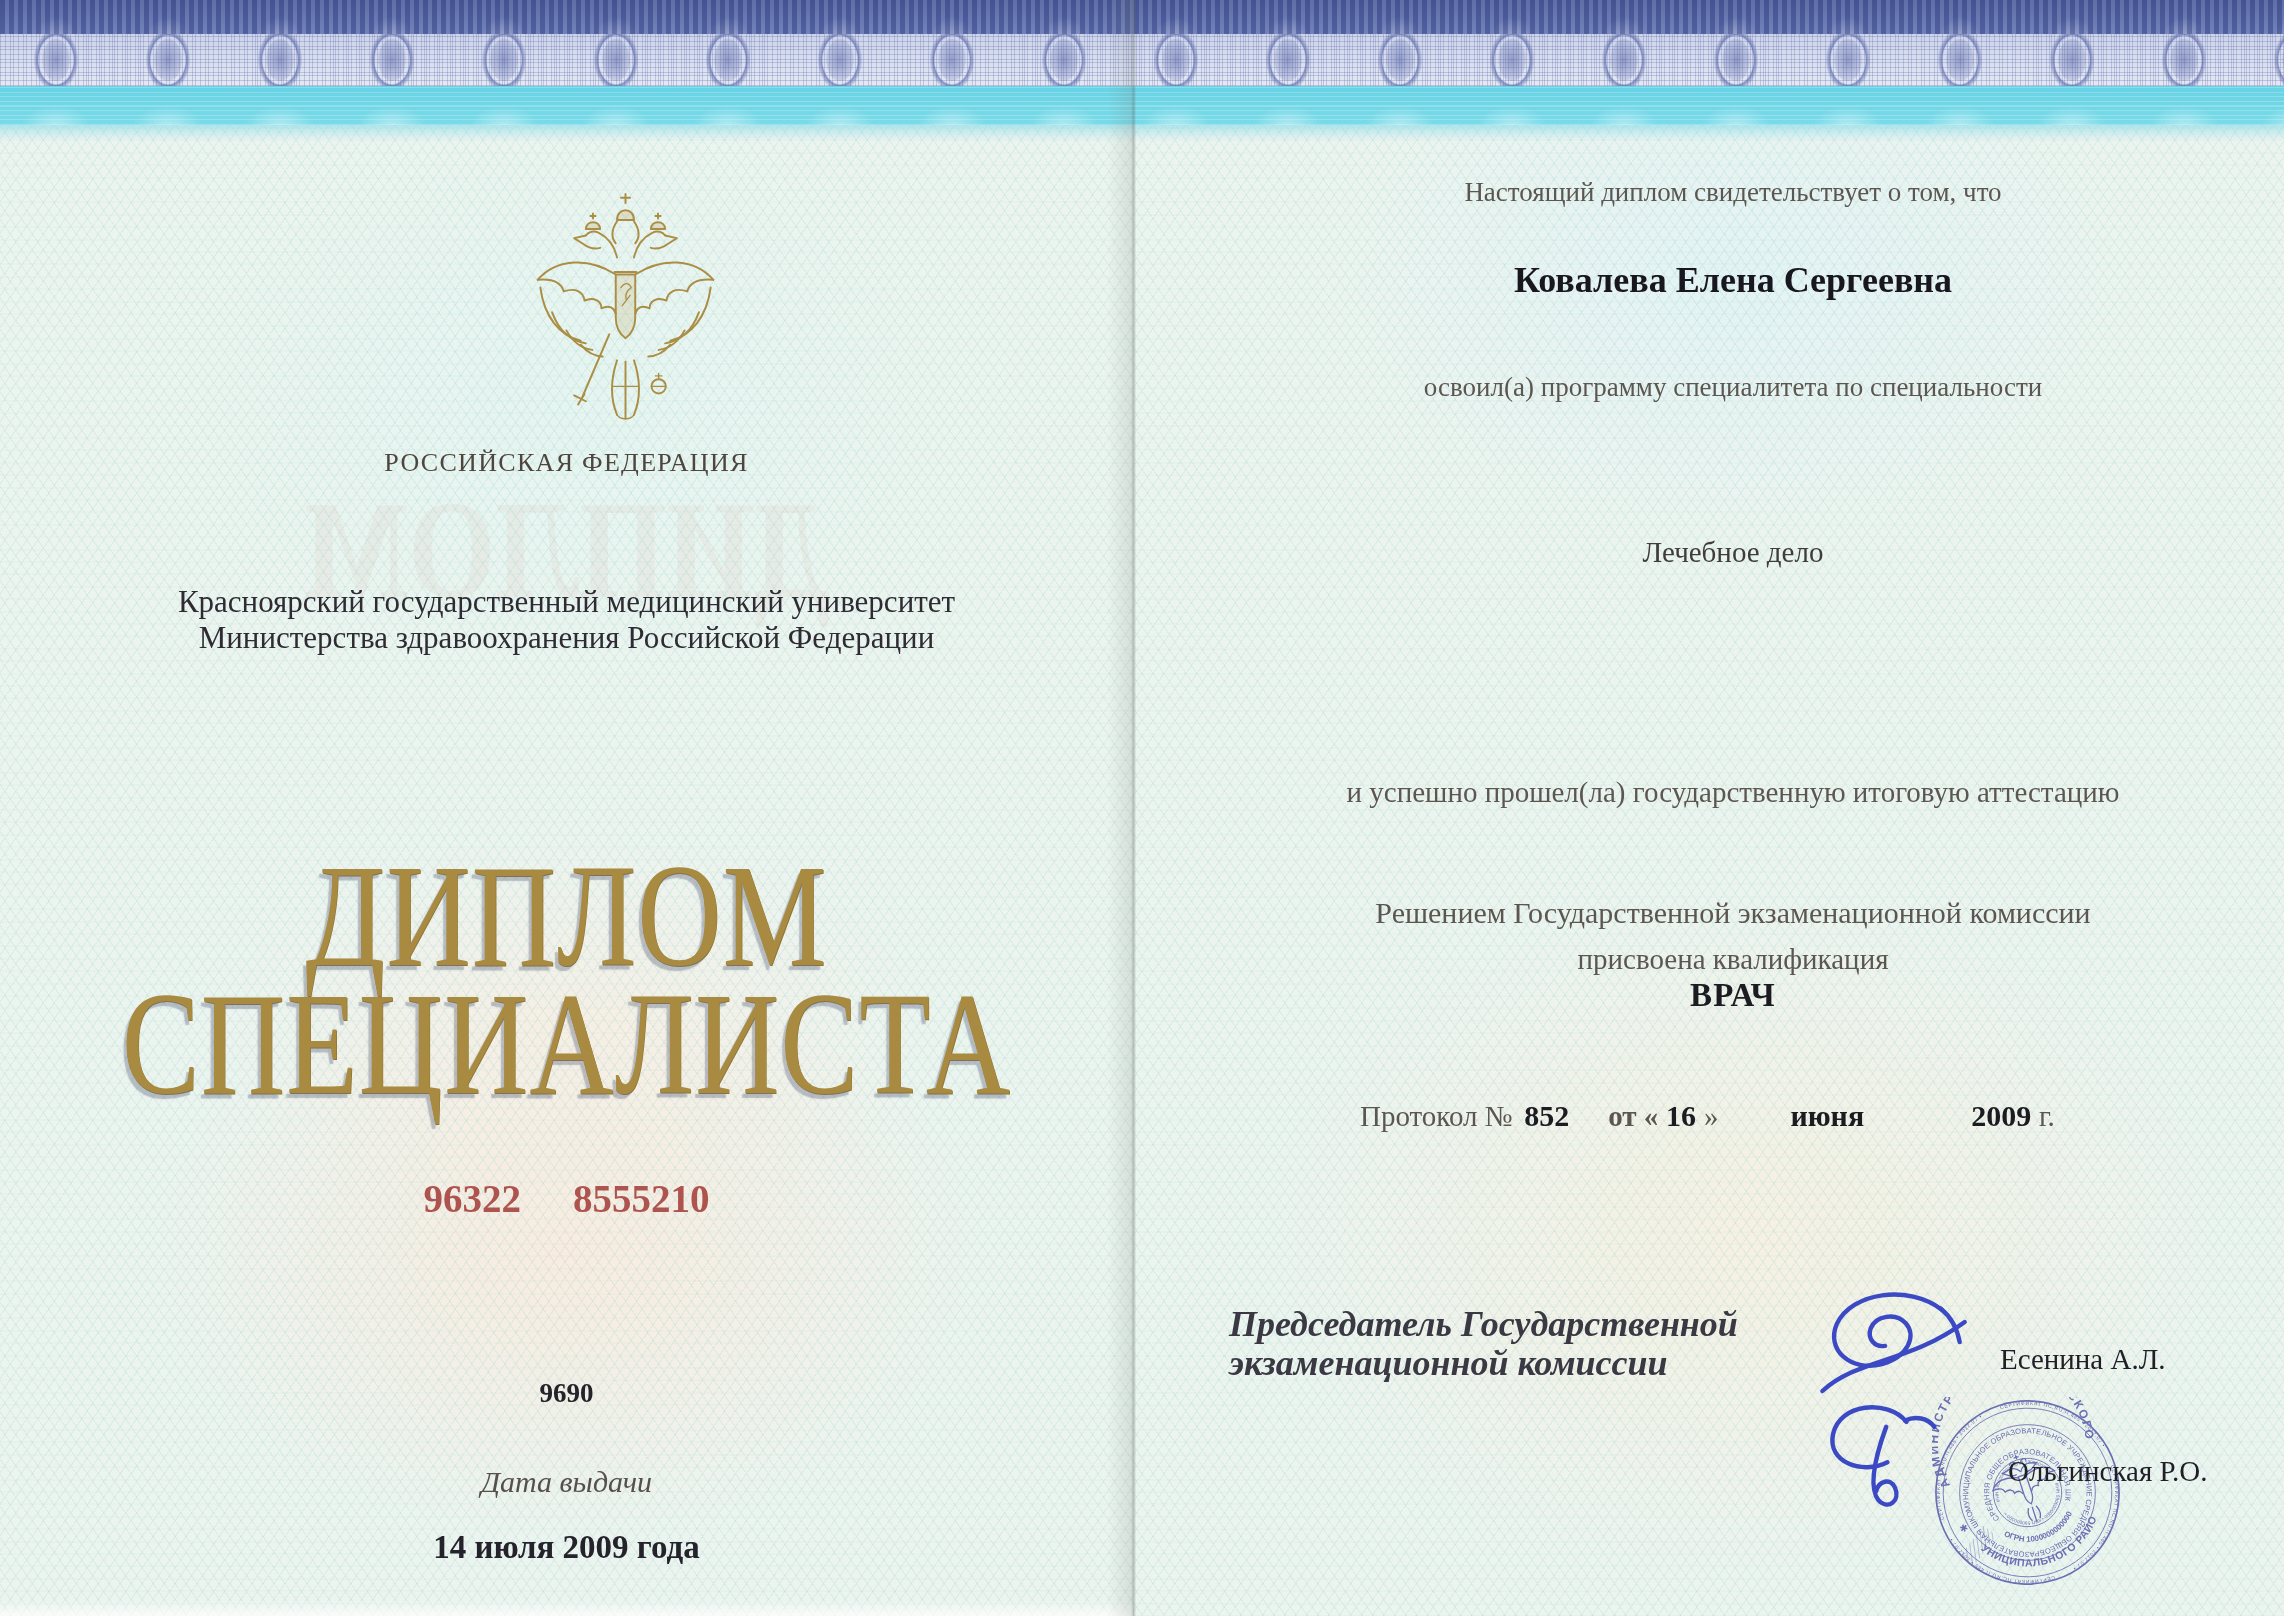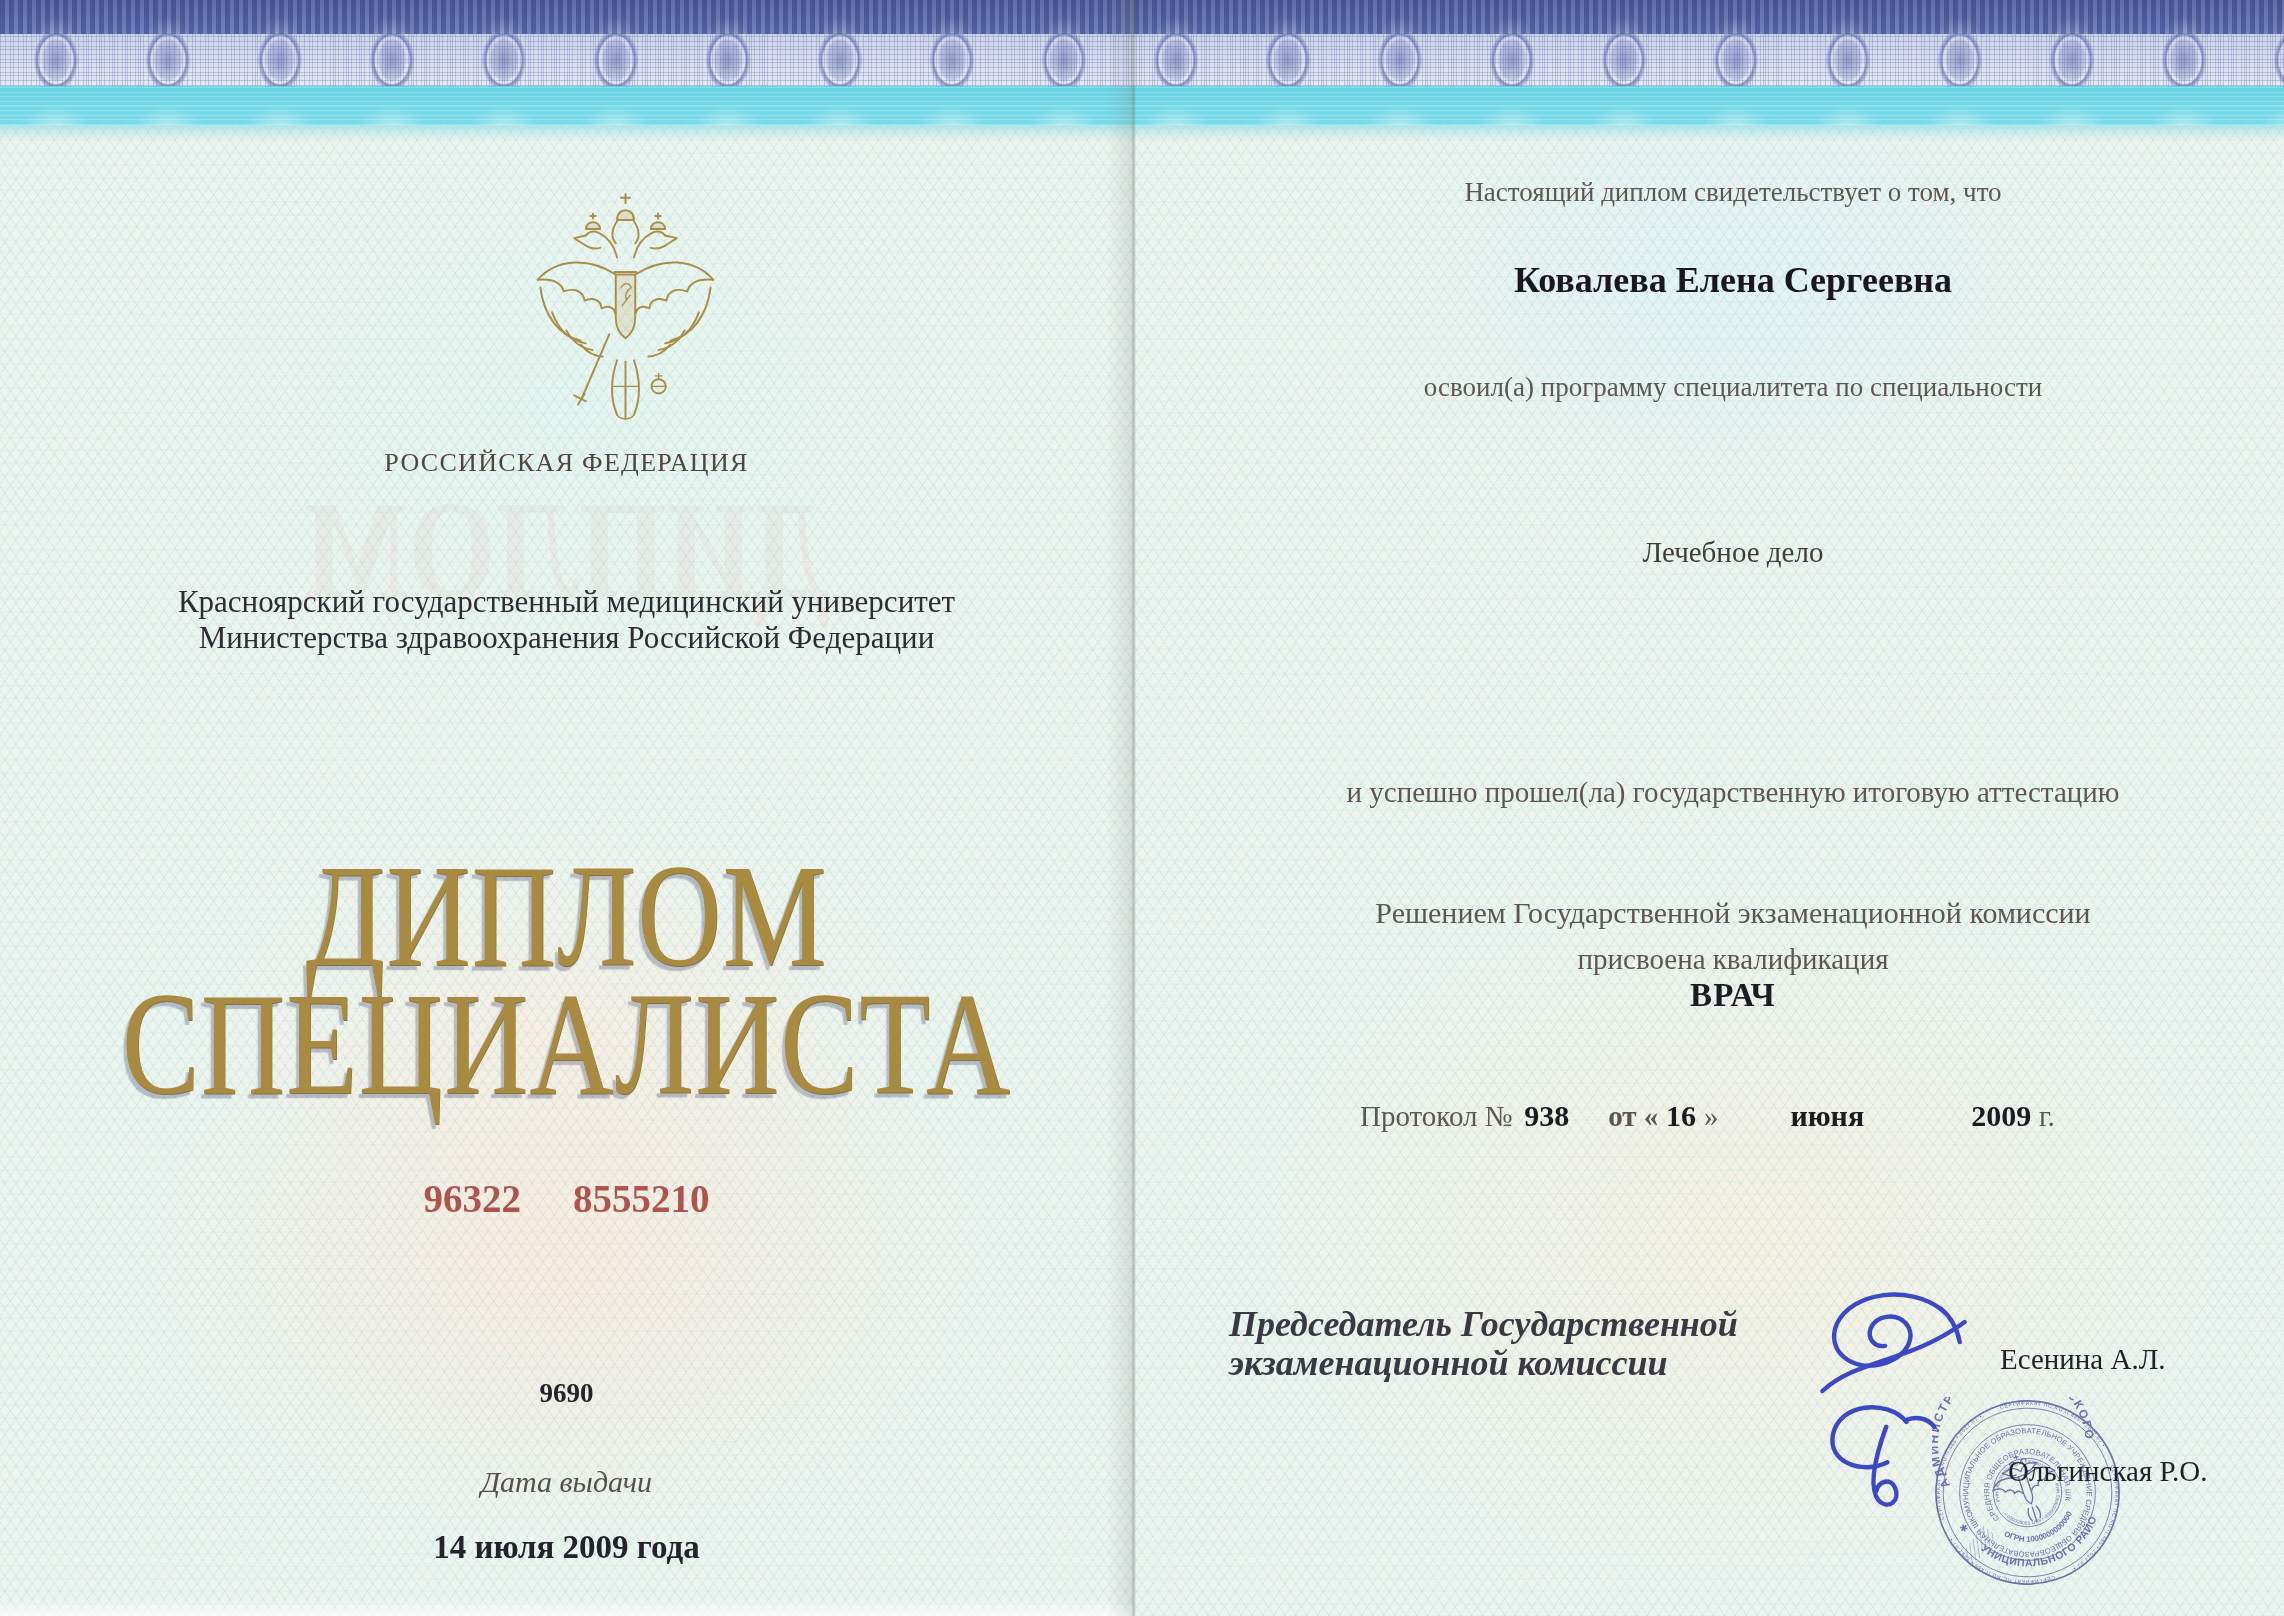--- a/index.html
+++ b/index.html
@@ -226,21 +226,21 @@
 
     <div class="line attestation">и успешно прошел(ла) государственную итоговую аттестацию</div>
 
     <div class="line commission1">Решением Государственной экзаменационной комиссии</div>
     <div class="line commission2">присвоена квалификация</div>
 
     <div class="line qualification">ВРАЧ</div>
 
     <div class="protocol-row">
       <span>Протокол №</span>
-      <span class="val g18">938</span>
+      <span class="val g18">852</span>
       <span class="g60">от «</span>
       <span class="val g12">16</span>
       <span class="g12">»</span>
       <span class="val g110">июня</span>
       <span class="val g165">2009</span>
       <span class="g12">г.</span>
     </div>
 
     <div class="official-label chairman-label">
       <div>Председатель Государственной</div>

